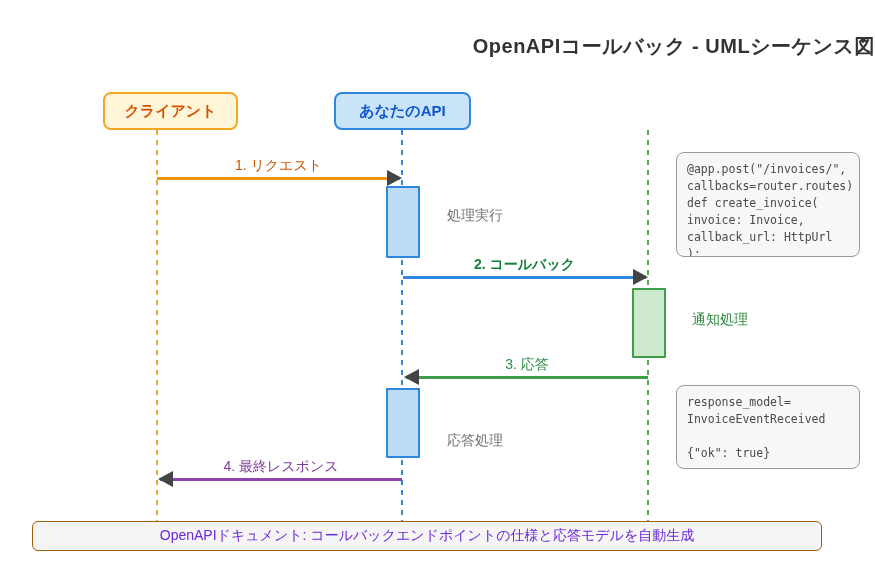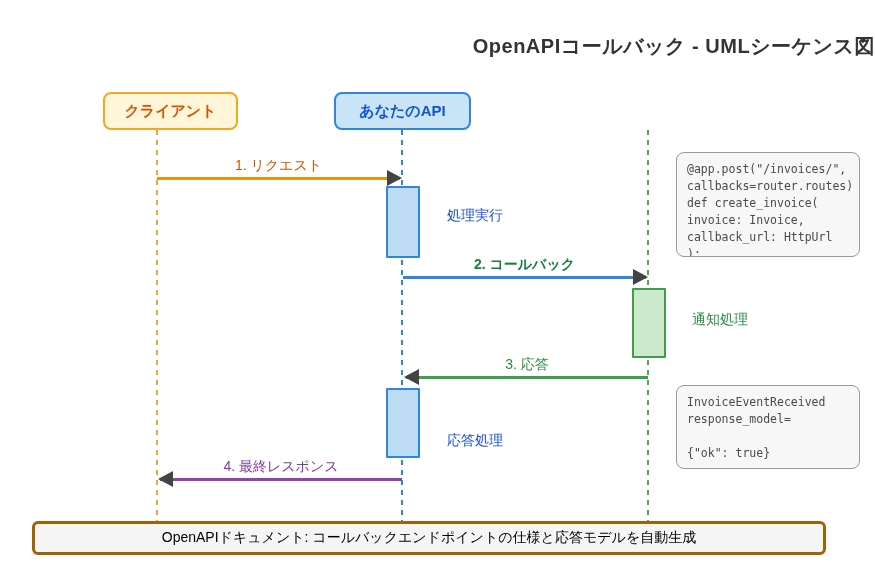--- a/index.html
+++ b/index.html
@@ -49,40 +49,40 @@
 
   
   .act{position:absolute;width:30px;border:2px solid;border-radius:1px;}
   .act.blue{background:#bcddf5;border-color:#2e86de;}
   .act.green{background:#cde9cd;border-color:#3e9e4a;}
   .act1{left:386px;top:186px;height:68px;}
   .act2{left:632px;top:288px;height:66px;}
   .act3{left:386px;top:388px;height:66px;}
 
   .actlbl{position:absolute;font-size:14px;white-space:nowrap;}
-  .actlbl.blue{color:#1d4ed8;}
+  .actlbl.blue{color:#737373;}
   .actlbl.green{color:#2e8b43;}
   .actlbl1{left:447px;top:207px;}
   .actlbl2{left:692px;top:311px;}
   .actlbl3{left:447px;top:412px;margin-top:20px;}
 
   
   .note{position:absolute;left:676px;width:162px;background:#f7f7f7;
         border:1px solid #999;border-radius:8px;padding:8px 10px;overflow:hidden;
         font-family:"DejaVu Sans Mono","Liberation Mono",monospace;
         font-size:11.5px;line-height:17px;color:#4a4a4a;}
   .note1{top:152px;height:87px;}
   .note2{top:385px;height:66px;}
   .note .ln{min-height:17px;white-space:nowrap;}
 
   
   .footer{position:absolute;left:32px;top:521px;width:788px;height:28px;
-          background:#f5f5f5;border:3px solid #a16207;border-radius:6px;
+          background:#f5f5f5;border:1px solid #a16207;border-radius:6px;
           display:flex;align-items:center;justify-content:center;
-          font-size:14px;color:#000000;}
+          font-size:14px;color:#6d28d9;}
 </style>
 </head>
 <body>
 
 <div id="canvas">
 
   <div class="title">OpenAPIコールバック - UMLシーケンス図</div>
 
   <div class="actor client">
     <span>クライアント</span>
@@ -131,22 +131,22 @@
   <div class="note note1">
     <div class="ln">@app.post("/invoices/",</div>
     <div class="ln">callbacks=router.routes)</div>
     <div class="ln">def create_invoice(</div>
     <div class="ln">invoice: Invoice,</div>
     <div class="ln">callback_url: HttpUrl</div>
     <div class="ln">):</div>
   </div>
 
   <div class="note note2">
+    <div class="ln">response_model=</div>
     <div class="ln">InvoiceEventReceived</div>
-    <div class="ln">response_model=</div>
     <div class="ln"></div>
     <div class="ln">{"ok": true}</div>
   </div>
 
   <div class="footer">
     <span>OpenAPIドキュメント: コールバックエンドポイントの仕様と応答モデルを自動生成</span>
   </div>
 
 </div>
 

